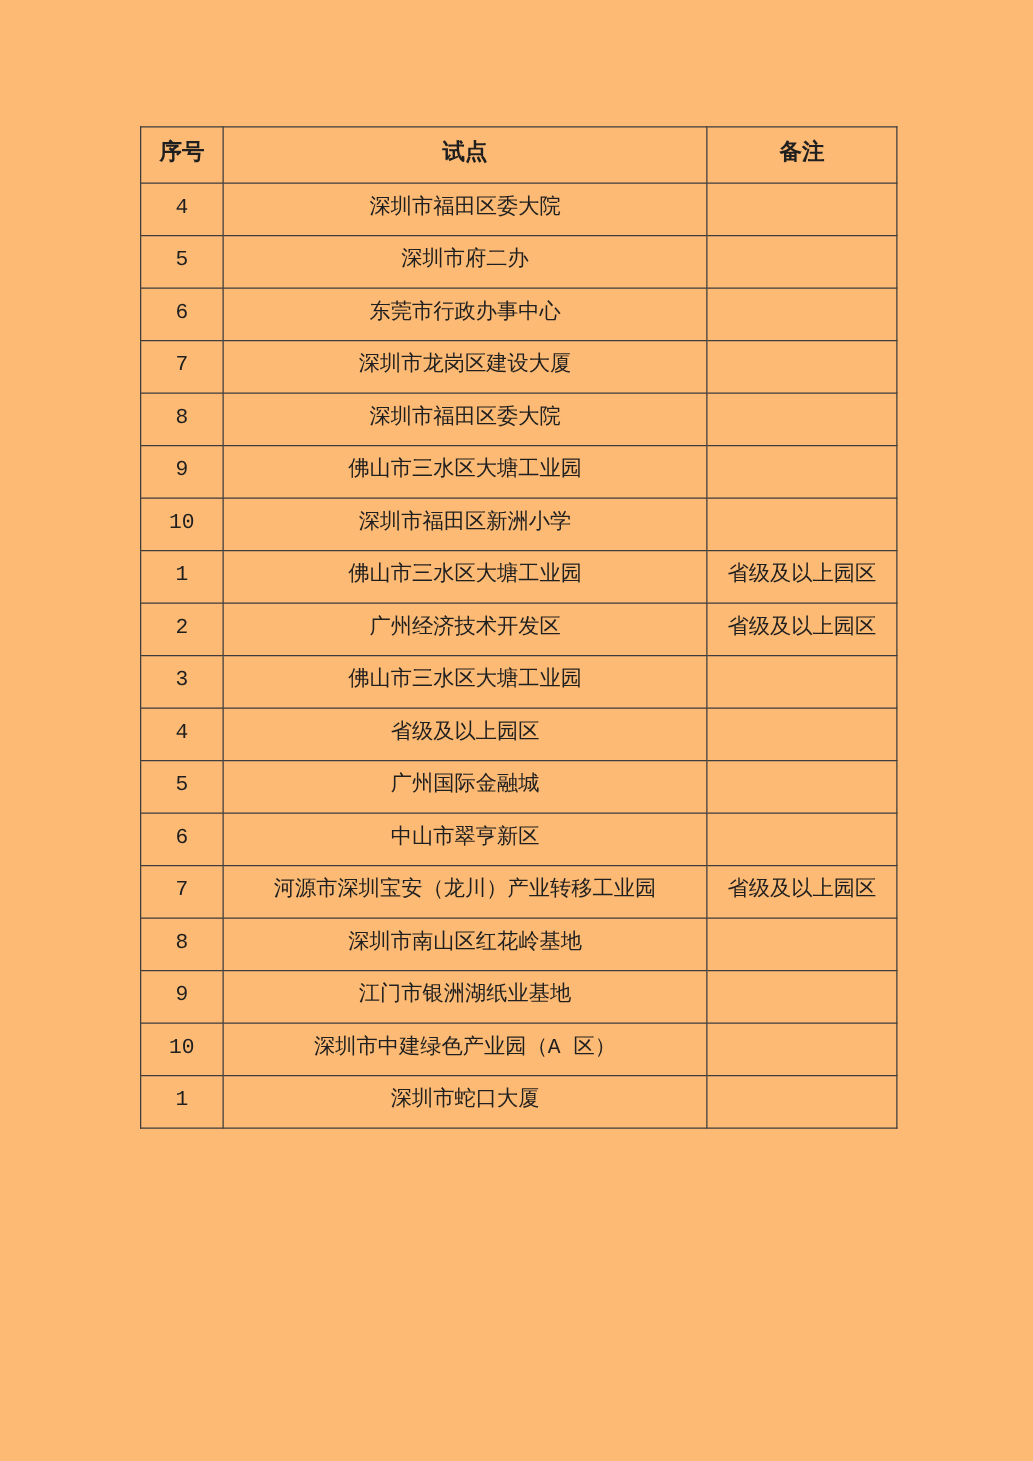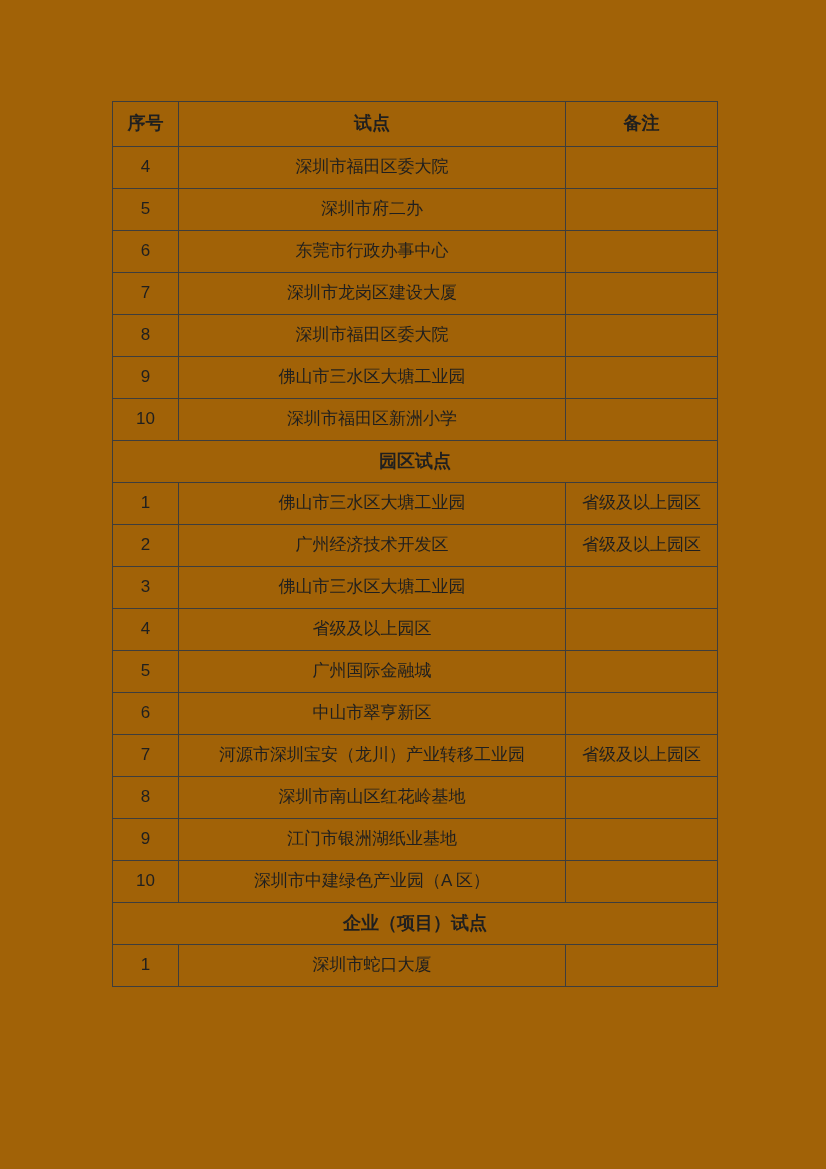--- a/index.html
+++ b/index.html
@@ -4,22 +4,22 @@
 <style>
   html, body {
     margin: 0;
     padding: 0;
     background: #ffffff;
   }
   .page {
     position: relative;
     width: 826px;
     height: 1169px;
-    background: #a16207;
-    font-family: Liberation Sans, sans-serif;
+    background: #fdba74;
+    font-family: Liberation Mono, monospace;
     color: #1f1f1f;
     overflow: hidden;
   }
   table.pilot-table {
     position: absolute;
     left: 112px;
     top: 101px;
     width: 605px;
     border-collapse: collapse;
     table-layout: fixed;
@@ -97,23 +97,20 @@
         <tr>
           <td class="col-no">9</td>
           <td class="col-pilot">佛山市三水区大塘工业园</td>
           <td class="col-note"></td>
         </tr>
         <tr>
           <td class="col-no">10</td>
           <td class="col-pilot">深圳市福田区新洲小学</td>
           <td class="col-note"></td>
         </tr>
-        <tr class="section-row">
-          <td colspan="3">园区试点</td>
-        </tr>
         <tr>
           <td class="col-no">1</td>
           <td class="col-pilot">佛山市三水区大塘工业园</td>
           <td class="col-note">省级及以上园区</td>
         </tr>
         <tr>
           <td class="col-no">2</td>
           <td class="col-pilot">广州经济技术开发区</td>
           <td class="col-note">省级及以上园区</td>
         </tr>
@@ -150,23 +147,20 @@
         <tr>
           <td class="col-no">9</td>
           <td class="col-pilot">江门市银洲湖纸业基地</td>
           <td class="col-note"></td>
         </tr>
         <tr>
           <td class="col-no">10</td>
           <td class="col-pilot">深圳市中建绿色产业园（A 区）</td>
           <td class="col-note"></td>
         </tr>
-        <tr class="section-row">
-          <td colspan="3">企业（项目）试点</td>
-        </tr>
         <tr>
           <td class="col-no">1</td>
           <td class="col-pilot">深圳市蛇口大厦</td>
           <td class="col-note"></td>
         </tr>
       </tbody>
   </table>
 </div>
 
 </body></html>

